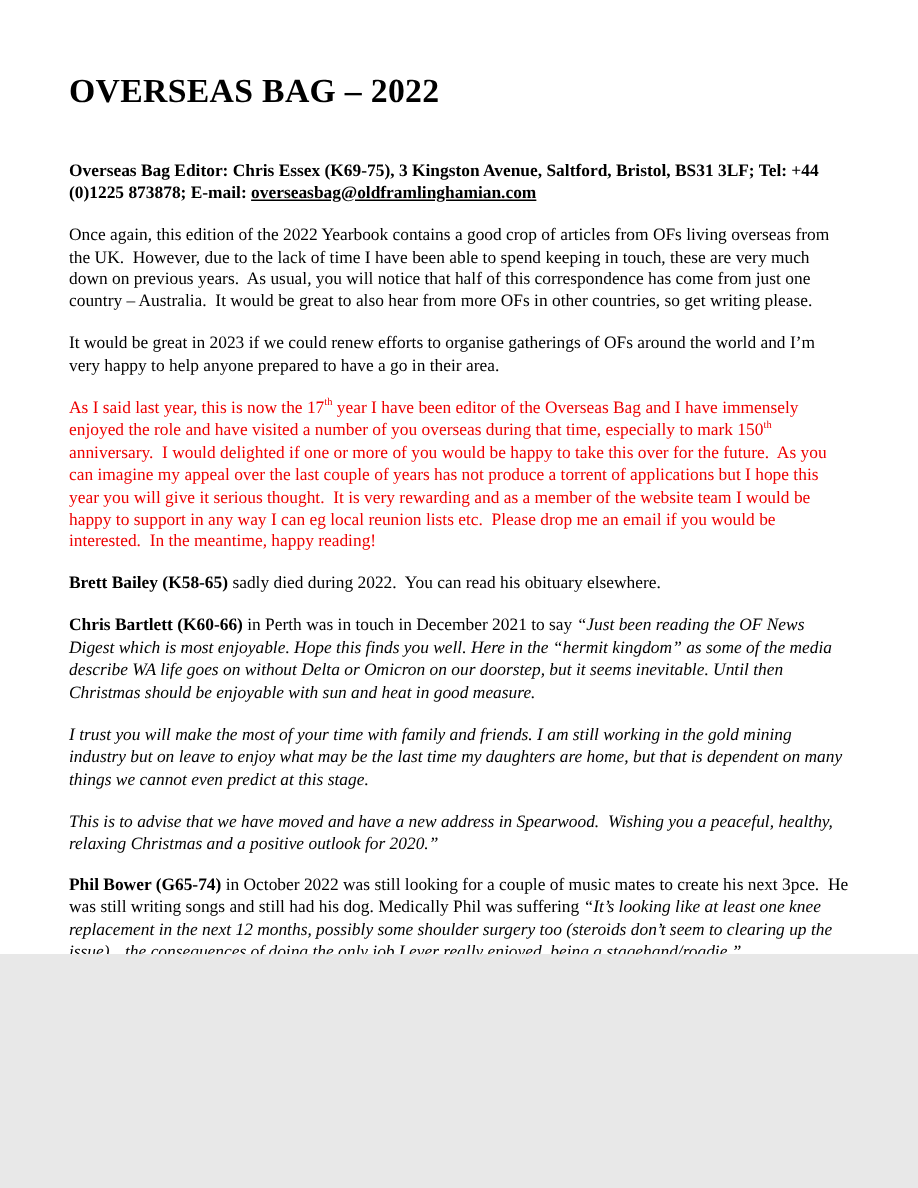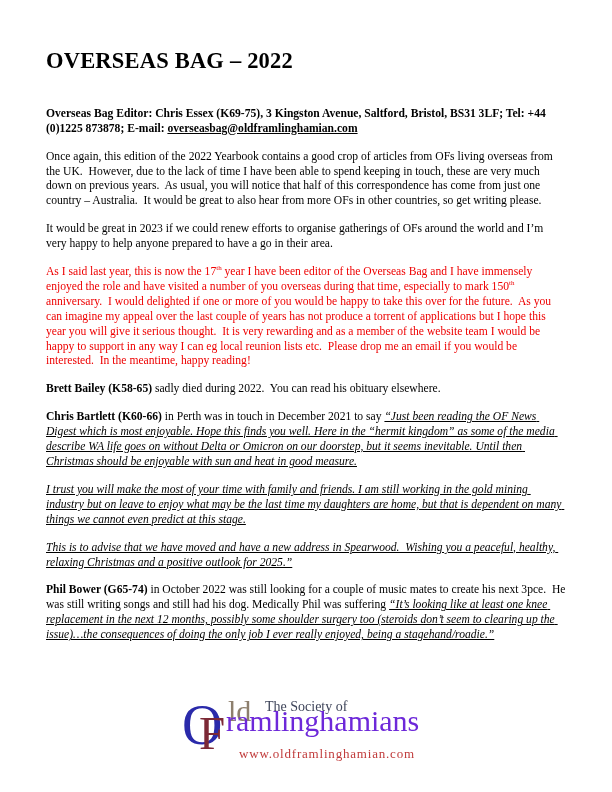--- a/index.html
+++ b/index.html
@@ -1,19 +1,19 @@
 <!DOCTYPE html>
 <html><head>
 <meta charset="utf-8">
 <style>
   html,body { margin:0; padding:0; background:#e8e8e8; }
   .page {
     position:relative;
     box-sizing:border-box;
-    width:612px; height:792px;
+    width:612px; height:636px;
     margin:0 auto;
     background:#ffffff;
     font-family:"Liberation Serif", serif;
     font-size:11.6px;
     line-height:14.9px;
     color:#000;
     padding:48px 46px 0 46px;
     overflow:hidden;
   }
   h1.doc-title {
@@ -27,21 +27,21 @@
   .bold { font-weight:bold; }
   .hdr { font-weight:bold; }
   .email-link { color:#000; text-decoration:underline; cursor:pointer; }
   .appeal { color:#ee0000; }
   sup.ord { font-size:7px; vertical-align:super; line-height:0; }
   .section-heading {
     font-weight:bold;
     margin:27px 0 13px 0;
     white-space:pre-wrap;
   }
-  .entry-quote { font-style:italic;text-decoration:underline; }
+  .entry-quote { font-style:italic; }
   .phil-para { }
 
   
   .logo {
     position:absolute;
     left:50%;
     top:697px;
     transform:translateX(-50%);
     width:248px;
     height:72px;
@@ -71,21 +71,21 @@
 
   <p class="appeal" style="color: rgb(238, 0, 0);"><span>As I said last year, this is now the 17</span><sup class="ord">th</sup><span> year I have been editor of the Overseas Bag and I have immensely enjoyed the role and have visited a number of you overseas during that time, especially to mark 150</span><sup class="ord">th</sup><span> anniversary.  I would delighted if one or more of you would be happy to take this over for the future.  As you can imagine my appeal over the last couple of years has not produce a torrent of applications but I hope this year you will give it serious thought.  It is very rewarding and as a member of the website team I would be happy to support in any way I can eg local reunion lists etc.  Please drop me an email if you would be interested.  In the meantime, happy reading!</span></p>
 
 
   <p><span class="bold">Brett Bailey (K58-65)</span><span> sadly died during 2022.  You can read his obituary elsewhere.</span></p>
 
   <p><span class="bold">Chris Bartlett (K60-66)</span><span> in Perth was in touch in December 2021 to say </span><span class="entry-quote">“Just been reading the OF News Digest which is most enjoyable. Hope this finds you well. Here in the “hermit kingdom” as some of the media describe WA life goes on without Delta or Omicron on our doorstep, but it seems inevitable. Until then Christmas should be enjoyable with sun and heat in good measure.</span></p>
 
   <p class="entry-quote">I trust you will make the most of your time with family and friends. I am still working in the gold mining industry but on leave to enjoy what may be the last time my daughters are home, but that is dependent on many things we cannot even predict at this stage.</p>
 
-  <p class="entry-quote">This is to advise that we have moved and have a new address in Spearwood.  Wishing you a peaceful, healthy, relaxing Christmas and a positive outlook for 2025.”</p>
+  <p class="entry-quote">This is to advise that we have moved and have a new address in Spearwood.  Wishing you a peaceful, healthy, relaxing Christmas and a positive outlook for 2020.”</p>
 
   <p class="phil-para"><span class="bold">Phil Bower (G65-74)</span><span> in October 2022 was still looking for a couple of music mates to create his next 3pce.  He was still writing songs and still had his dog. Medically Phil was suffering </span><span class="entry-quote">“It’s looking like at least one knee replacement in the next 12 months, possibly some shoulder surgery too (steroids don’t seem to clearing up the issue)…the consequences of doing the only job I ever really enjoyed, being a stagehand/roadie.”</span></p>
 
   <div class="logo">
     <span class="logo-o" style="color: rgb(42, 42, 170);">O</span>
     <span class="logo-ld" style="color: rgb(141, 127, 109);">ld</span>
     <span class="logo-society" style="color: rgb(63, 69, 90);">The Society of</span>
     <span class="logo-f" style="color: rgb(124, 41, 54);">F</span>
     <span class="logo-ram" style="color: #6d28d9;">ramlinghamians</span>
     <span class="logo-url" style="color: rgb(192, 58, 58);">www.oldframlinghamian.com</span>

